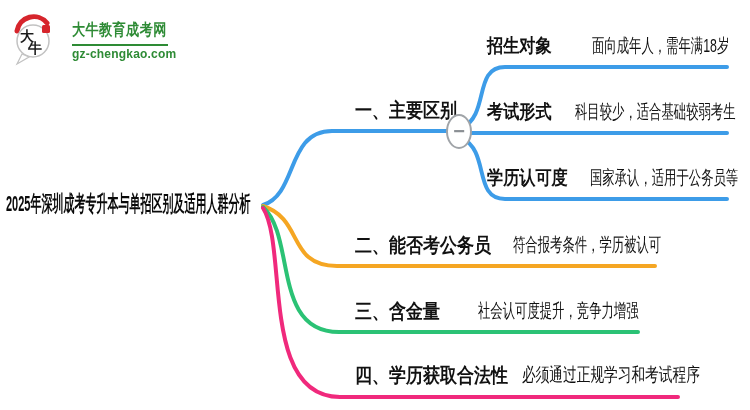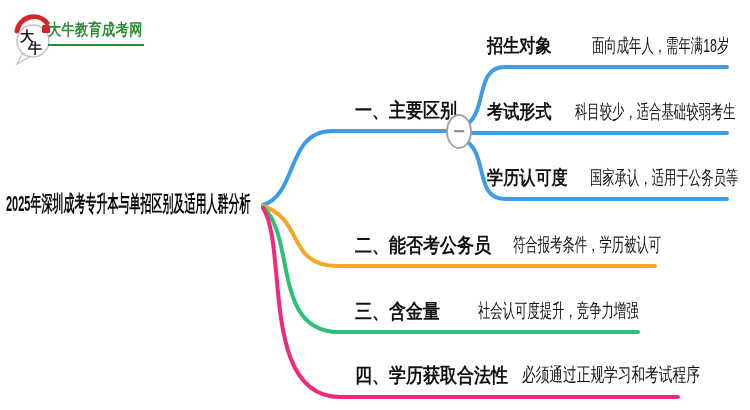--- a/index.html
+++ b/index.html
@@ -24,21 +24,21 @@
   .note{font-size:19px;font-weight:500;transform:scaleX(0.65);}
   .collapse-btn{
     position:absolute;left:446px;top:114px;width:26px;height:35px;z-index:4;
     border:2px solid #a0a4a8;border-radius:50%;background:#fff;
     color:#8a8f94;font-size:20px;font-weight:700;text-align:center;line-height:31px;
     box-sizing:border-box;cursor:pointer;
   }
   
   .logo{position:absolute;left:12px;top:14px;z-index:3;}
   .logo-icon{position:absolute;left:0;top:0;width:48px;height:52px;}
-  .logo-text{position:absolute;left:36px;top:6px;}
+  .logo-text{position:absolute;left:60px;top:6px;}
   .logo-cn{
     font-size:16px;font-weight:700;color:#2e8b35;letter-spacing:0.5px;
     white-space:nowrap;transform:scaleX(0.82);transform-origin:0 50%;
   }
   .logo-sep{width:96px;height:2px;background:#2e8b35;margin-top:3px;}
   .logo-en{font-size:12px;font-weight:700;color:#2e8b35;letter-spacing:0.2px;margin-top:1px;}
 </style>
 </head>
 <body>
 
@@ -66,20 +66,21 @@
         <circle cx="21" cy="27" r="16" fill="#ffffff" stroke="#c2c2c2" stroke-width="1.5"></circle>
         <path d="M10,40 L5,50 L17,43 Z" fill="#ffffff" stroke="#c2c2c2" stroke-width="1.2"></path>
         <rect x="30" y="11" width="8" height="8" rx="1.5" fill="#d6252c"></rect>
         <text x="8" y="27" font-size="14" font-weight="bold" fill="#1c1c1c" font-family="DejaVu Sans, sans-serif">大</text>
         <text x="16" y="39" font-size="14" font-weight="bold" fill="#1c1c1c" font-family="DejaVu Sans, sans-serif">牛</text>
       </svg>
     </div>
     <div class="logo-text">
       <div class="logo-cn">大牛教育成考网</div>
       <div class="logo-sep"></div>
+      <div class="logo-en">gz-chengkao.com</div>
     </div>
   </div>
 
   <div class="txt root-title" style="left:6px;top:192px;">2025年深圳成考专升本与单招区别及适用人群分析</div>
 
   <div class="txt b-label" style="left:355px;top:98px;">一、主要区别</div>
 
   <div class="collapse-btn">−</div>
 
   <div class="txt s-label" style="left:487px;top:34px;">招生对象</div>

